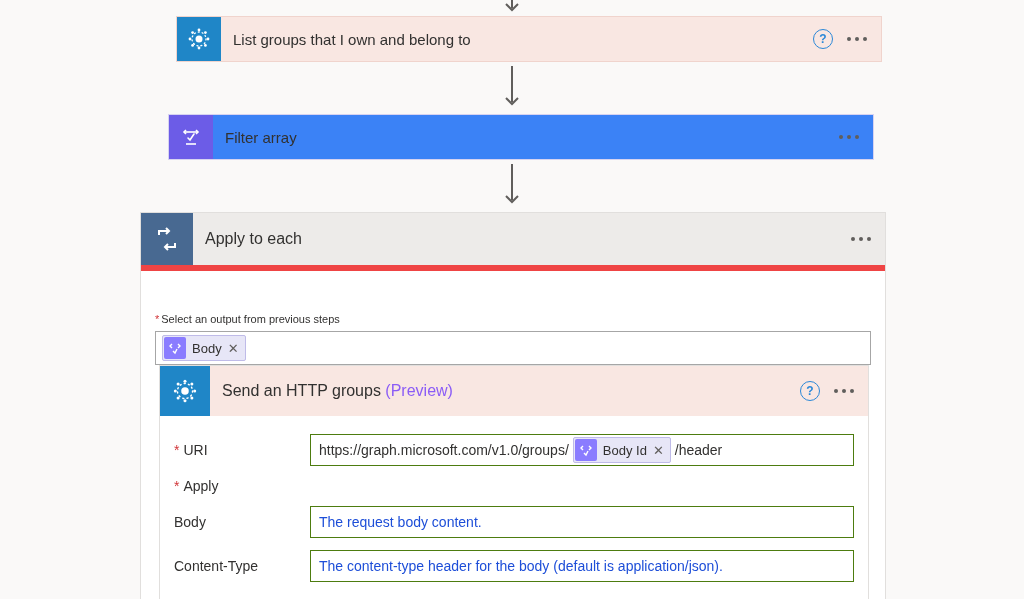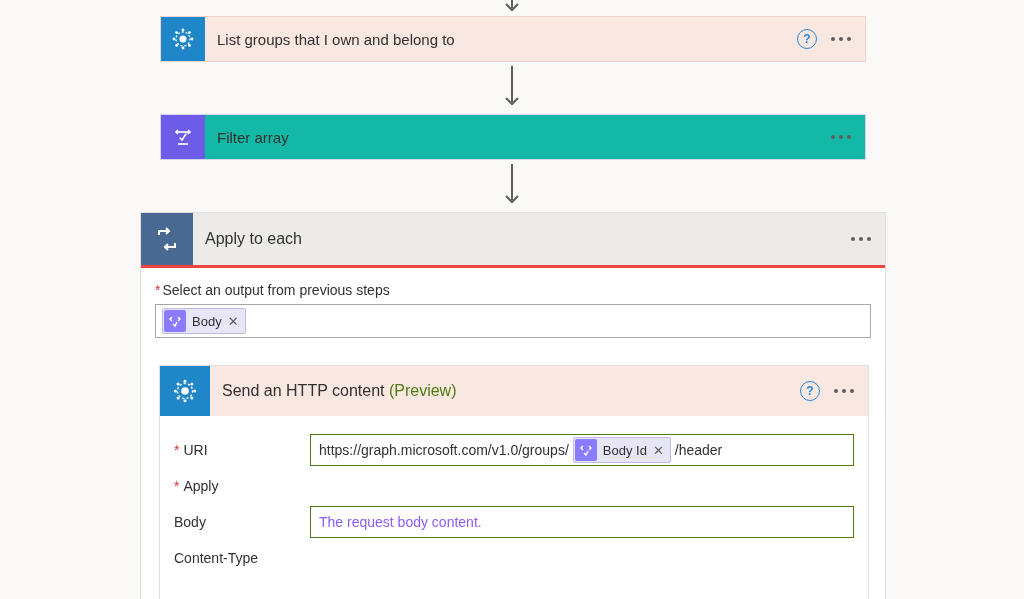--- a/index.html
+++ b/index.html
@@ -117,67 +117,68 @@
     flex:1;
     border:1px solid #4d7c0f;
     height:30px;
     display:flex;
     align-items:center;
     padding: 0 8px;
     font-size:14px;
     color:#323130;
     background:#fff;
   }
-  .fieldrow .fcontrol.placeholder { color:#8b5cf6; }
+  .fieldrow .fcontrol.placeholder { color:#1d4ed8; }
   .select-chevron {
     margin-left:auto;
     color:#0078d4;
   }
 
   
   .ate-sub {
     padding: 14px 14px 6px 14px;
-    font-size: 14px;
+    font-size: 11px;
     color:#323130;
+    margin-top:28px;
   }
   .ate-sub .req { color:#d13438; margin-right:2px;}
   .ate-input {
     margin: 0 14px 0 14px;
     border:1px solid #a6a6a6;
     height:32px;
     display:flex;
     align-items:center;
     padding: 0 6px;
     background:#fff;
   }
 
   
   .ic-office365 { background:#1f86c7; }
   .ic-dataops   { background:#6c5ce7; }
   .ic-loop      { background:#486991; }
 
-  .preview-tag { color:#4d7c0f; font-weight:400; }
+  .preview-tag { color:#8b5cf6; font-weight:400; }
 
   svg { pointer-events:none; }
 </style>
 </head>
 <body>
 
 <div class="canvas">
 
   <div class="arrow-down" style="top:-6px;">
     <svg width="20" height="22" viewBox="0 0 20 22">
         <g stroke="#605e5c" stroke-width="2" fill="none">
           <line x1="10" y1="0" x2="10" y2="14"></line>
           <polyline points="4,10 10,16 16,10"></polyline>
         </g>
       </svg>
   </div>
 
-  <div class="card" style="left:160px; top:16px; width:704px; background:#f9e7e2; border-color:#f0d4cd;">
+  <div class="card" style="left:176px; top:16px; width:704px; background:#f9e7e2; border-color:#f0d4cd;">
     <div class="hdr">
       <div class="iconbox ic-office365">
         <svg width="26" height="26" viewBox="0 0 26 26">
           <circle cx="13" cy="13" r="7" fill="none" stroke="#fff" stroke-width="1.3" stroke-dasharray="1 3" stroke-linecap="round"></circle>
           <circle cx="13" cy="13" r="3.5" fill="#fff"></circle>
           <g fill="#fff">
               <circle cx="13" cy="4" r="1.4"></circle>
               <circle cx="13" cy="22" r="1.4"></circle>
               <circle cx="4" cy="13" r="1.4"></circle>
               <circle cx="22" cy="13" r="1.4"></circle>
@@ -202,21 +203,21 @@
 
   <div class="arrow-down" style="top:66px;">
     <svg width="20" height="44" viewBox="0 0 20 44">
         <g stroke="#605e5c" stroke-width="2" fill="none">
           <line x1="10" y1="0" x2="10" y2="36"></line>
           <polyline points="4,32 10,38 16,32"></polyline>
         </g>
       </svg>
   </div>
 
-  <div class="card" style="left:160px; top:114px; width:704px; background:#14b8a6; border-color:#d7d3f1;">
+  <div class="card" style="left:168px; top:114px; width:704px; background:#3b82f6; border-color:#d7d3f1;">
     <div class="hdr">
       <div class="iconbox ic-dataops">
         <svg width="22" height="22" viewBox="0 0 22 22" fill="none" stroke="#fff" stroke-width="1.6">
           <path d="M6 4 L4 6 L6 8"></path>
             <path d="M16 4 L18 6 L16 8"></path>
           <path d="M4 6 H18"></path>
           <path d="M8 12 L10 14 L14 8" stroke-linecap="round"></path>
           <path d="M6 18 H16"></path>
         </svg>
       </div>
@@ -234,21 +235,21 @@
   <div class="arrow-down" style="top:164px;">
     <svg width="20" height="44" viewBox="0 0 20 44">
         <g stroke="#605e5c" stroke-width="2" fill="none">
           <line x1="10" y1="0" x2="10" y2="36"></line>
           <polyline points="4,32 10,38 16,32"></polyline>
         </g>
       </svg>
   </div>
 
   <div class="card" style="left:140px; top:212px; width:744px; height:387px; background:#fff;">
-    <div class="hdr" style="height:52px; background:#edebe9; border-bottom:3px solid #ef4444;">
+    <div class="hdr" style="height:52px; background:#edebe9; border-bottom:6px solid #ef4444;">
       <div class="iconbox ic-loop" style="width:52px;height:52px;flex-basis:52px;">
         <svg width="26" height="26" viewBox="0 0 26 26" fill="none" stroke="#fff" stroke-width="2">
           <polyline points="5,9 5,5 15,5"></polyline>
             <polyline points="12,2 15,5 12,8"></polyline>
           <polyline points="21,17 21,21 11,21"></polyline>
             <polyline points="14,24 11,21 14,18"></polyline>
         </svg>
       </div>
       <div class="title" style="font-size:16px;">Apply to each</div>
       <div class="right">
@@ -289,21 +290,21 @@
                 <circle cx="4" cy="13" r="1.4"></circle>
                 <circle cx="22" cy="13" r="1.4"></circle>
                 <circle cx="6.6" cy="6.6" r="1.4"></circle>
                 <circle cx="19.4" cy="6.6" r="1.4"></circle>
                 <circle cx="6.6" cy="19.4" r="1.4"></circle>
                 <circle cx="19.4" cy="19.4" r="1.4"></circle>
               </g>
           </svg>
         </div>
         <div class="title" style="font-size:16px;">
-          <span>Send an HTTP content</span>
+          <span>Send an HTTP groups</span>
           <span class="preview-tag">(Preview)</span>
         </div>
         <div class="right">
           <div class="help-circle">?</div>
           <div class="ellipsis">
               <span></span>
               <span></span>
               <span></span>
             </div>
         </div>
@@ -344,18 +345,21 @@
           </div>
         <div class="fcontrol placeholder">
           <span>The request body content.</span>
         </div>
       </div>
 
       <div class="fieldrow">
         <div class="flabel">
             <span>Content-Type</span>
           </div>
+        <div class="fcontrol placeholder">
+          <span>The content-type header for the body (default is application/json).</span>
+        </div>
       </div>
 
     </div>
   </div>
 
 </div>
 
 </body></html>

